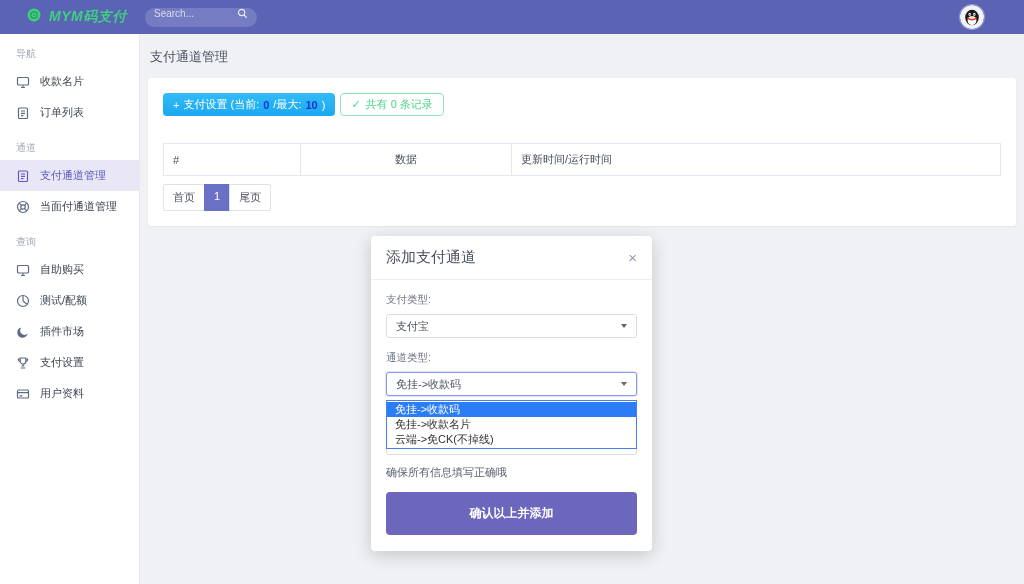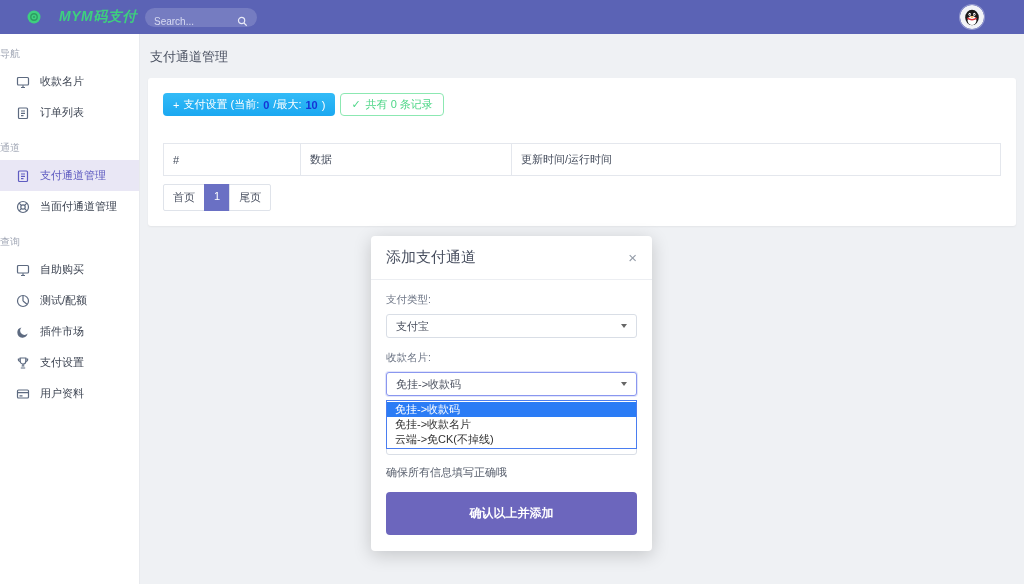--- a/index.html
+++ b/index.html
@@ -3,32 +3,32 @@
 <meta charset="utf-8">
 <style>
   html,body{margin:0;padding:0;}
   body{width:1024px;height:584px;overflow:hidden;background:#eff1f4;
        font-family:"Liberation Sans","DejaVu Sans",sans-serif;color:#3f4654;}
   .app{position:relative;width:1024px;height:584px;}
 
   
   header{position:absolute;top:0;left:0;right:0;height:34px;background:#5b63b5;
          display:flex;align-items:center;z-index:10;}
-  .logo{display:flex;align-items:center;gap:18px;margin-left:27px;cursor:pointer;}
+  .logo{display:flex;align-items:flex-start;gap:8px;margin-left:27px;cursor:pointer;}
   .logo-text{color:#3ecf7f;font-size:14px;font-weight:bold;font-style:italic;letter-spacing:.5px;}
   .search{position:absolute;left:145px;top:8px;width:112px;height:19px;border-radius:10px;
-          background:rgba(255,255,255,.16);display:flex;align-items:flex-end;padding:0 9px;box-sizing:border-box;}
+          background:rgba(255,255,255,.16);display:flex;align-items:flex-start;padding:0 9px;box-sizing:border-box;}
   .search-text{font-size:10px;color:#d7daf2;flex:1;}
   .avatar{position:absolute;right:40px;top:5px;width:24px;height:24px;border-radius:50%;
           overflow:hidden;cursor:pointer;box-shadow:0 0 0 1px rgba(255,255,255,.35);}
 
   
   aside{position:absolute;top:34px;left:0;bottom:0;width:140px;background:#fff;
         border-right:1px solid #e8eaee;box-sizing:border-box;}
-  .side-section{padding:13px 0 5px;font-size:10px;color:#a2a8b6;}
+  .side-section{padding:13px 16px 5px;font-size:10px;color:#a2a8b6;}
   .side-item{display:flex;align-items:center;gap:10px;padding:8px 16px;font-size:11px;
              color:#3f4654;cursor:pointer;}
   .side-item svg{stroke:#5d6a80;}
   .side-item.active{background:#e9e7f5;color:#5f5cc1;}
   .side-item.active svg{stroke:#5f5cc1;}
 
   
   main{position:absolute;left:140px;top:34px;right:0;bottom:0;padding:14px 8px 0 8px;box-sizing:border-box;}
   .page-title{font-size:13px;color:#4a5161;margin:0 0 12px 2px;}
   .card{background:#fff;border-radius:3px;box-shadow:0 1px 2px rgba(0,0,0,.05);padding:15px;}
@@ -36,21 +36,21 @@
   .btn-add{display:inline-flex;align-items:center;gap:4px;height:23px;padding:0 10px;border:none;
            border-radius:4px;background:linear-gradient(180deg,#33bbf7,#1ba8f1);
            color:#fff;font-size:11px;cursor:pointer;font-family:inherit;}
   .btn-add .num{color:#1634d6;font-weight:bold;}
   .btn-records{display:inline-flex;align-items:center;gap:5px;height:23px;padding:0 10px;margin-left:5px;
                border:1px solid #8ce8b2;border-radius:4px;background:#fff;color:#4dd687;
                font-size:11px;cursor:pointer;font-family:inherit;box-sizing:border-box;}
   table{width:100%;border-collapse:collapse;margin-top:27px;}
   th{border:1px solid #e4e7ed;font-size:11px;font-weight:normal;color:#454d5d;
      text-align:left;padding:8px 9px;}
-  th.c1{width:118px;} th.c2{width:192px;}
+  th.c1{width:118px;} th.c2{width:192px;text-align:center;}
   .pagination{display:inline-flex;margin-top:8px;}
   .page-btn{font-size:11px;color:#4a5161;background:#fff;border:1px solid #dfe3ea;
             padding:5px 9px;margin-left:-1px;cursor:pointer;}
   .page-btn:first-child{margin-left:0;border-radius:2px 0 0 2px;}
   .page-btn:last-child{border-radius:0 2px 2px 0;}
   .page-btn.active{background:#6a70c4;border-color:#6a70c4;color:#fff;}
 
   
   .modal{position:absolute;left:371px;top:236px;width:281px;background:#fff;border-radius:4px;
          box-shadow:0 4px 18px rgba(0,0,0,.18);z-index:30;box-sizing:border-box;}
@@ -235,21 +235,21 @@
       <span class="m-title">添加支付通道</span>
       <span class="m-close">×</span>
     </div>
     <div class="m-body">
       <div class="f-label">支付类型:</div>
       <div class="select">
         <span>支付宝</span>
         <i class="caret"></i>
       </div>
 
-      <div class="f-label mt">收款名片:</div>
+      <div class="f-label mt">通道类型:</div>
       <div class="select focused">
         <span>免挂-&gt;收款码</span>
         <i class="caret"></i>
       </div>
 
       <div class="dd-wrap">
         <div class="empty-input"></div>
         <div class="dropdown">
           <div class="dd-opt selected">免挂-&gt;收款码</div>
           <div class="dd-opt">免挂-&gt;收款名片</div>

